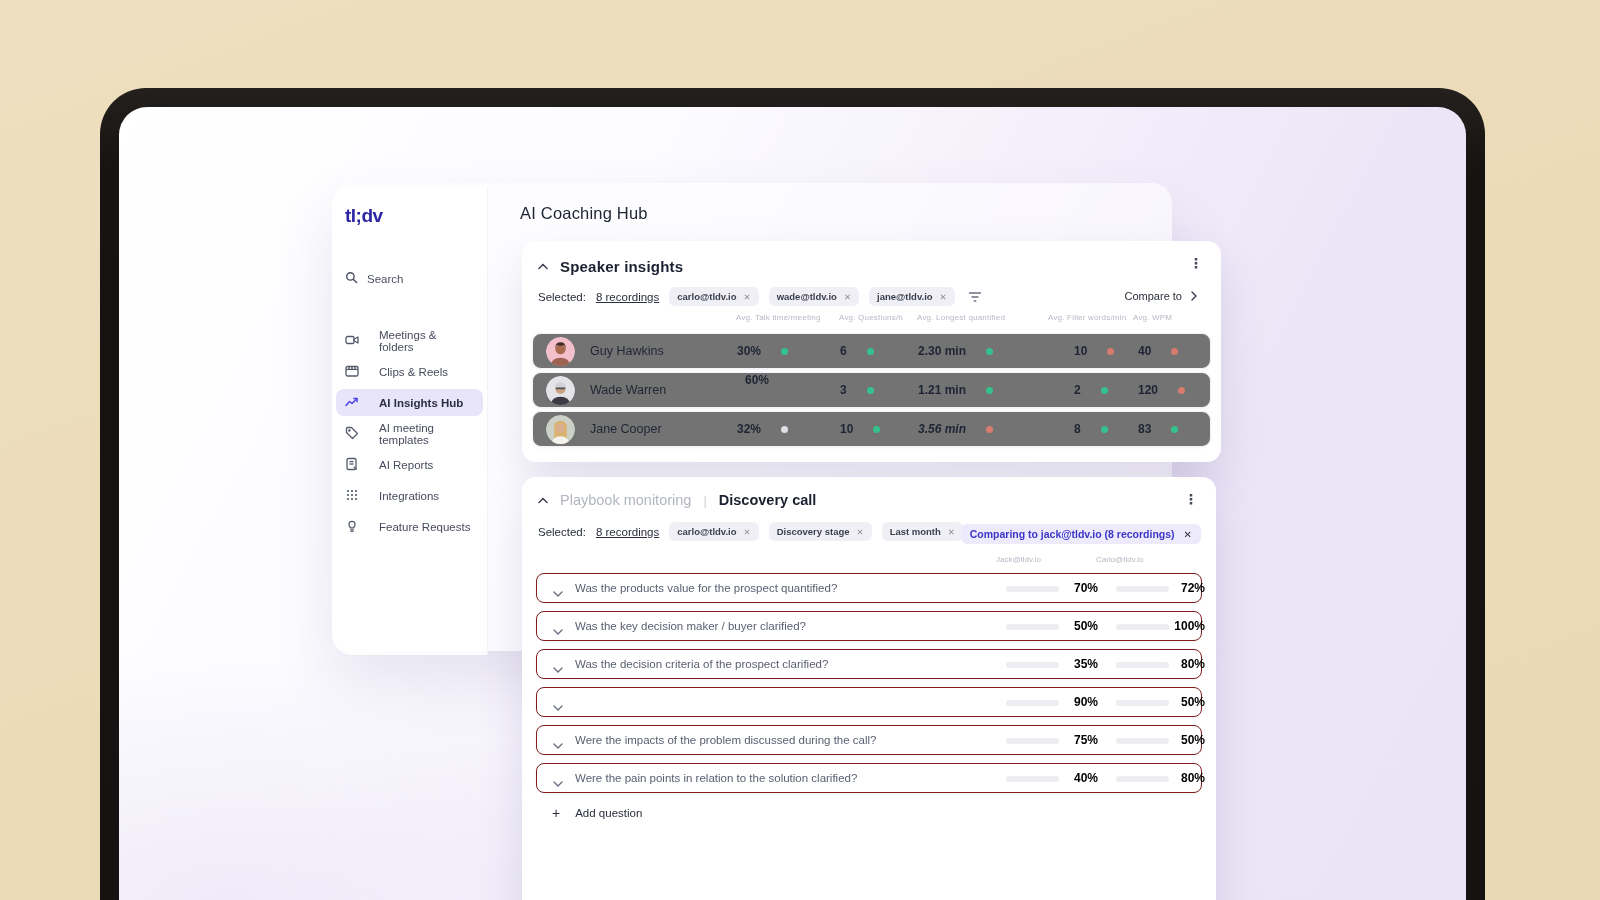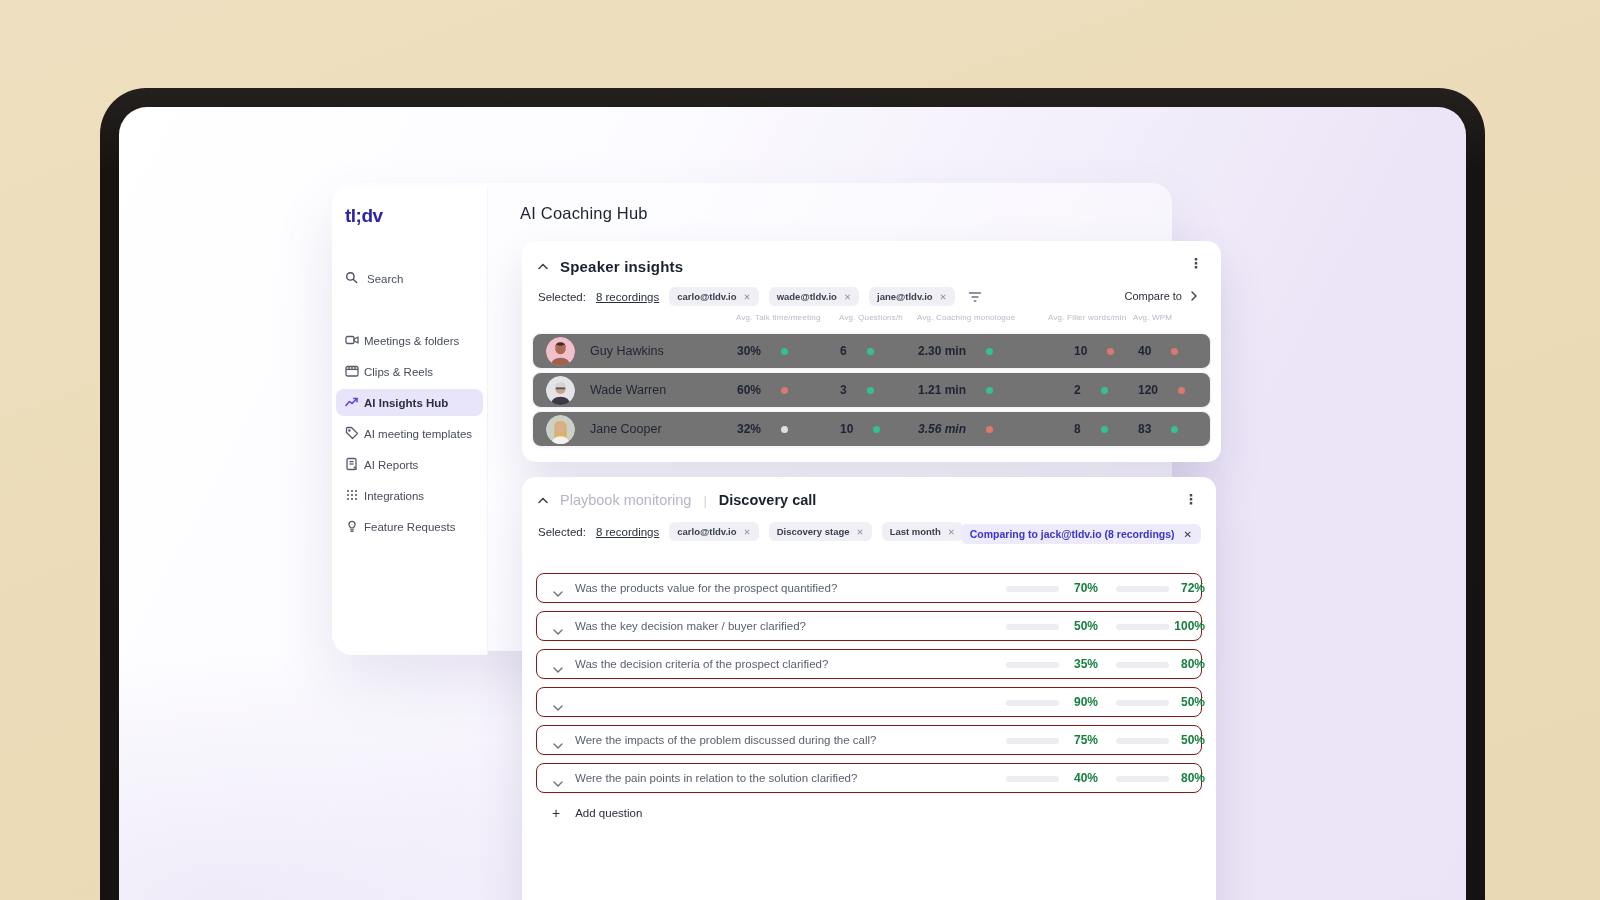--- a/index.html
+++ b/index.html
@@ -33,21 +33,21 @@
   .sidebar {
     position:absolute; left:0; top:4px; width:156px; height:100%;
     background:rgba(255,255,255,.88); border-radius:20px 0 0 20px;
     border-right:1px solid rgba(60,60,110,.05);
   }
   .logo { position:absolute; left:13px; top:18px; font-size:19px; font-weight:800;
     color:#2b24a3; letter-spacing:-.5px; }
   .side-search { position:absolute; left:13px; top:84px; display:flex; align-items:center; gap:9px;
     font-size:11.5px; color:#4a505f; cursor:pointer; }
   .nav { position:absolute; left:4px; top:140px; right:4px; }
-  .nav-item { display:flex; align-items:center; gap:5px; height:27px; padding:0 9px;
+  .nav-item { display:flex; align-items:center; gap:20px; height:27px; padding:0 9px;
     margin-bottom:4px; border-radius:8px; font-size:11.5px; color:#474c5c; cursor:pointer; }
   .nav-item.active { background:#e8e5fa; color:#2c2f3e; font-weight:700; }
   .nav-item svg { flex:0 0 auto; }
 
   .win-title { position:absolute; left:188px; top:21px; font-size:16.5px; font-weight:500;
     color:#1c2333; letter-spacing:.2px; }
 
   
   .card { position:absolute; background:#ffffff; border-radius:14px;
     box-shadow:0 22px 44px rgba(92,82,140,.16); }
@@ -107,21 +107,21 @@
   .p-chevron { position:absolute; left:16px; top:10px; }
   .p-q { position:absolute; left:38px; top:0; line-height:28px; font-size:11.5px; color:#5a6070; }
   .bar-track { position:absolute; top:12px; width:53px; height:6px; border-radius:3px;
     background:#ececf1; overflow:hidden; }
   .bar-track.b1 { left:469px; }
   .bar-track.b2 { left:579px; }
   .bar-fill { height:100%; border-radius:3px; }
   .bar-green { background:#2bc392; }
   .bar-salmon { background:#f0a28f; }
   .p-pct { position:absolute; top:0; line-height:28px; font-size:12px; font-weight:700;
-    color:#15803d; width:42px; text-align:right; }
+    color:#000000; width:42px; text-align:right; }
   .p-pct.p1 { left:519px; }
   .p-pct.p2 { left:626px; }
 
   .add-q { position:absolute; left:30px; top:328px; display:flex; align-items:center; gap:15px;
     cursor:pointer; }
   .add-q .plus { font-size:14px; font-weight:500; color:#2a2f3c; }
   .add-q .lbl { font-size:11.5px; font-weight:500; color:#2a2f3c; }
 </style>
 </head>
 <body>
@@ -265,21 +265,21 @@
   <div class="compare-btn">
     <span>Compare to</span>
     <svg width="6" height="10" viewBox="0 0 6 10" fill="none" stroke="#3a3f4e" stroke-width="1.4" stroke-linecap="round">
         <polyline points="1,1 5,5 1,9"></polyline>
       </svg>
   </div>
 
   <div class="s-cols">
     <span style="left:204px;">Avg. Talk time/meeting</span>
     <span style="left:307px;">Avg. Questions/h</span>
-    <span style="left:385px;">Avg. Coaching monologue</span>
+    <span style="left:385px;">Avg. Longest quantified</span>
     <span style="left:516px;">Avg. Filler words/min</span>
     <span style="left:601px;">Avg. WPM</span>
   </div>
 
   <div class="s-rows">
 
     <div class="s-row">
       <span class="avatar">
         <svg width="29" height="29" viewBox="0 0 30 30">
             <circle cx="15" cy="15" r="15" fill="#f3bfcb"></circle>
@@ -315,21 +315,21 @@
       <span class="avatar">
         <svg width="29" height="29" viewBox="0 0 30 30">
             <circle cx="15" cy="15" r="15" fill="#e4e4e8"></circle>
             <circle cx="15" cy="13.5" r="5.2" fill="#c9a183"></circle>
             <path d="M9.3 12 q0-5.5 5.7-5.5 q5.7 0 5.7 5.5 z" fill="#d2d2d8"></path>
             <rect x="9.9" y="12" width="10.2" height="1.6" rx="0.8" fill="#555"></rect>
             <path d="M4.5 30 q1.5-8.5 10.5-8.5 q9 0 10.5 8.5 z" fill="#3d3a44"></path>
           </svg>
       </span>
       <span class="s-name">Wade Warren</span>
-      <span class="s-val" style="left:204px;">
+      <span class="s-val" style="left:212px;flex-direction:column;">
           <b>60%</b>
           <span class="dot dot-red"></span>
         </span>
       <span class="s-val" style="left:307px;">
           <b>3</b>
           <span class="dot dot-green"></span>
         </span>
       <span class="s-val" style="left:385px;">
           <b>1.21 min</b>
           <span class="dot dot-green"></span>
@@ -413,20 +413,24 @@
           <line x1="6.2" y1="10" x2="7.8" y2="10"></line>
       </svg>
     </span>
   </div>
 
   <div class="comparing-chip">
     <span class="txt">Comparing to jack@tldv.io (8 recordings)</span>
     <span class="x">✕</span>
   </div>
 
+  <div class="p-cols">
+    <span style="left:460px;">Jack@tldv.io</span>
+    <span style="left:560px;">Carlo@tldv.io</span>
+  </div>
 
   <div class="p-rows">
 
     <div class="p-row">
       <span class="p-chevron"><svg width="10" height="8" viewBox="0 0 10 8" fill="none" stroke="#6a7080" stroke-width="1.4" stroke-linecap="round">
             <polyline points="1,2 5,6 9,2"></polyline>
           </svg></span>
       <span class="p-q">Was the products value for the prospect quantified?</span>
       <span class="bar-track b1"><span class="bar-fill bar-green" style="width: 70%;"></span></span>
       <span class="p-pct p1">70%</span>

